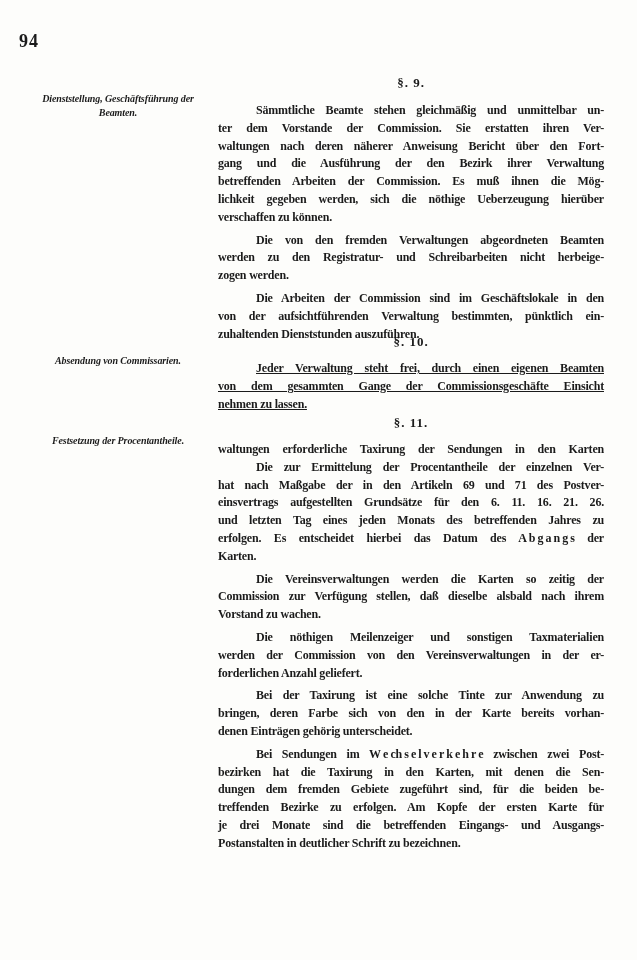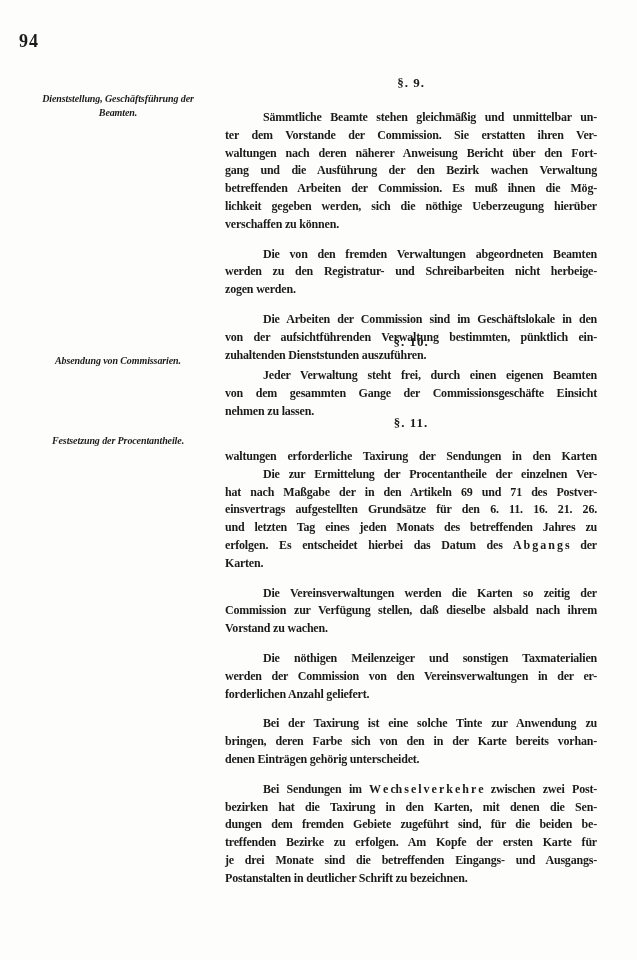--- a/index.html
+++ b/index.html
@@ -45,35 +45,35 @@
     text-indent: 0;
   }
   .section-text {
     position: absolute;
     left: 213px; width: 396px;
     font-size: 12px;
     font-weight: 700;
     line-height: 17.8px;
     letter-spacing: -0.2px;
   }
-  .paragraph { margin: 12px; }
+  .paragraph { margin: 5px; }
   .section-text .line {
     text-align: justify;
     text-align-last: justify;
   }
   .section-text .line.first { text-indent: 38px; }
   .section-text .line.last { text-align: right; text-align-last: left; }
 
   
   #s9-heading  { top: 75px; }
   #s9-note     { top: 92px; }
   #s9-text     { top: 97px; }
   #s10-heading { top: 334px; }
   #s10-note    { top: 354px; }
-  #s10-text    { top: 355px; }
+  #s10-text    { top: 355px; text-decoration: underline; }
   #s11-heading { top: 415px; }
   #s11-note    { top: 434px; }
   #s11-text    { top: 436px; }
 </style>
 </head>
 <body>
 
 <div id="page">
 
   <div class="page-number">94</div>
@@ -81,21 +81,21 @@
   <div id="s9-heading" class="section-heading">§. 9.</div>
   <div id="s9-note" class="margin-note">
       <div class="line first">Dienststellung, Geschäftsführung der</div>
       <div class="line last">Beamten.</div>
     </div>
   <div id="s9-text" class="section-text">
     <div class="paragraph">
         <div class="line first">Sämmtliche Beamte stehen gleichmäßig und unmittelbar un-</div>
         <div class="line">ter dem Vorstande der Commission. Sie erstatten ihren Ver-</div>
         <div class="line">waltungen nach deren näherer Anweisung Bericht über den Fort-</div>
-        <div class="line">gang und die Ausführung der den Bezirk wachen Verwaltung</div>
+        <div class="line">gang und die Ausführung der den Bezirk ihrer Verwaltung</div>
         <div class="line">betreffenden Arbeiten der Commission. Es muß ihnen die Mög-</div>
         <div class="line">lichkeit gegeben werden, sich die nöthige Ueberzeugung hierüber</div>
         <div class="line last">verschaffen zu können.</div>
       </div>
     <div class="paragraph">
         <div class="line first">Die von den fremden Verwaltungen abgeordneten Beamten</div>
         <div class="line">werden zu den Registratur- und Schreibarbeiten nicht herbeige-</div>
         <div class="line last">zogen werden.</div>
       </div>
     <div class="paragraph">

